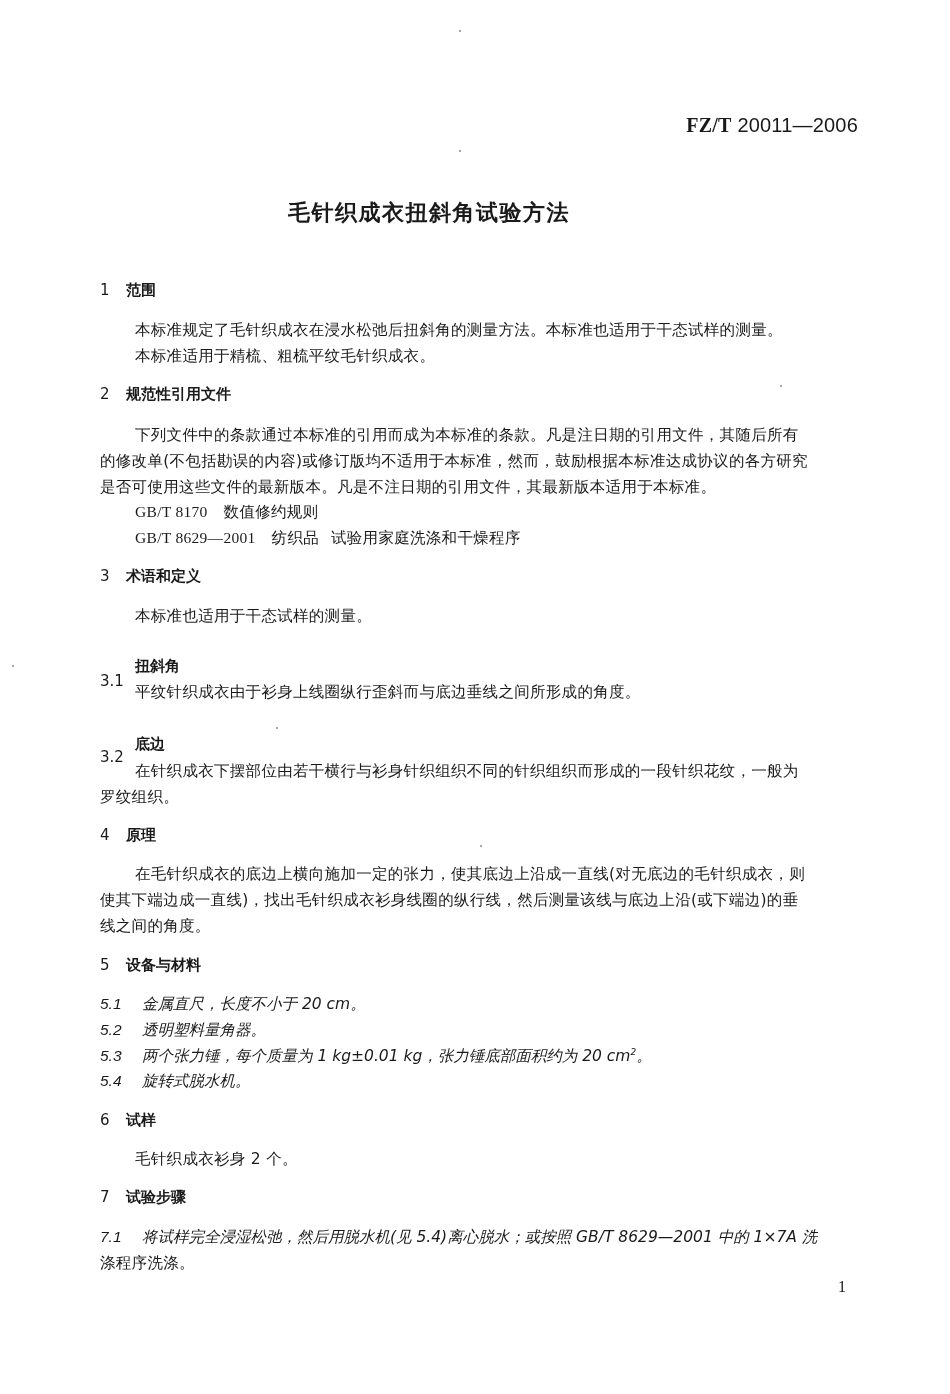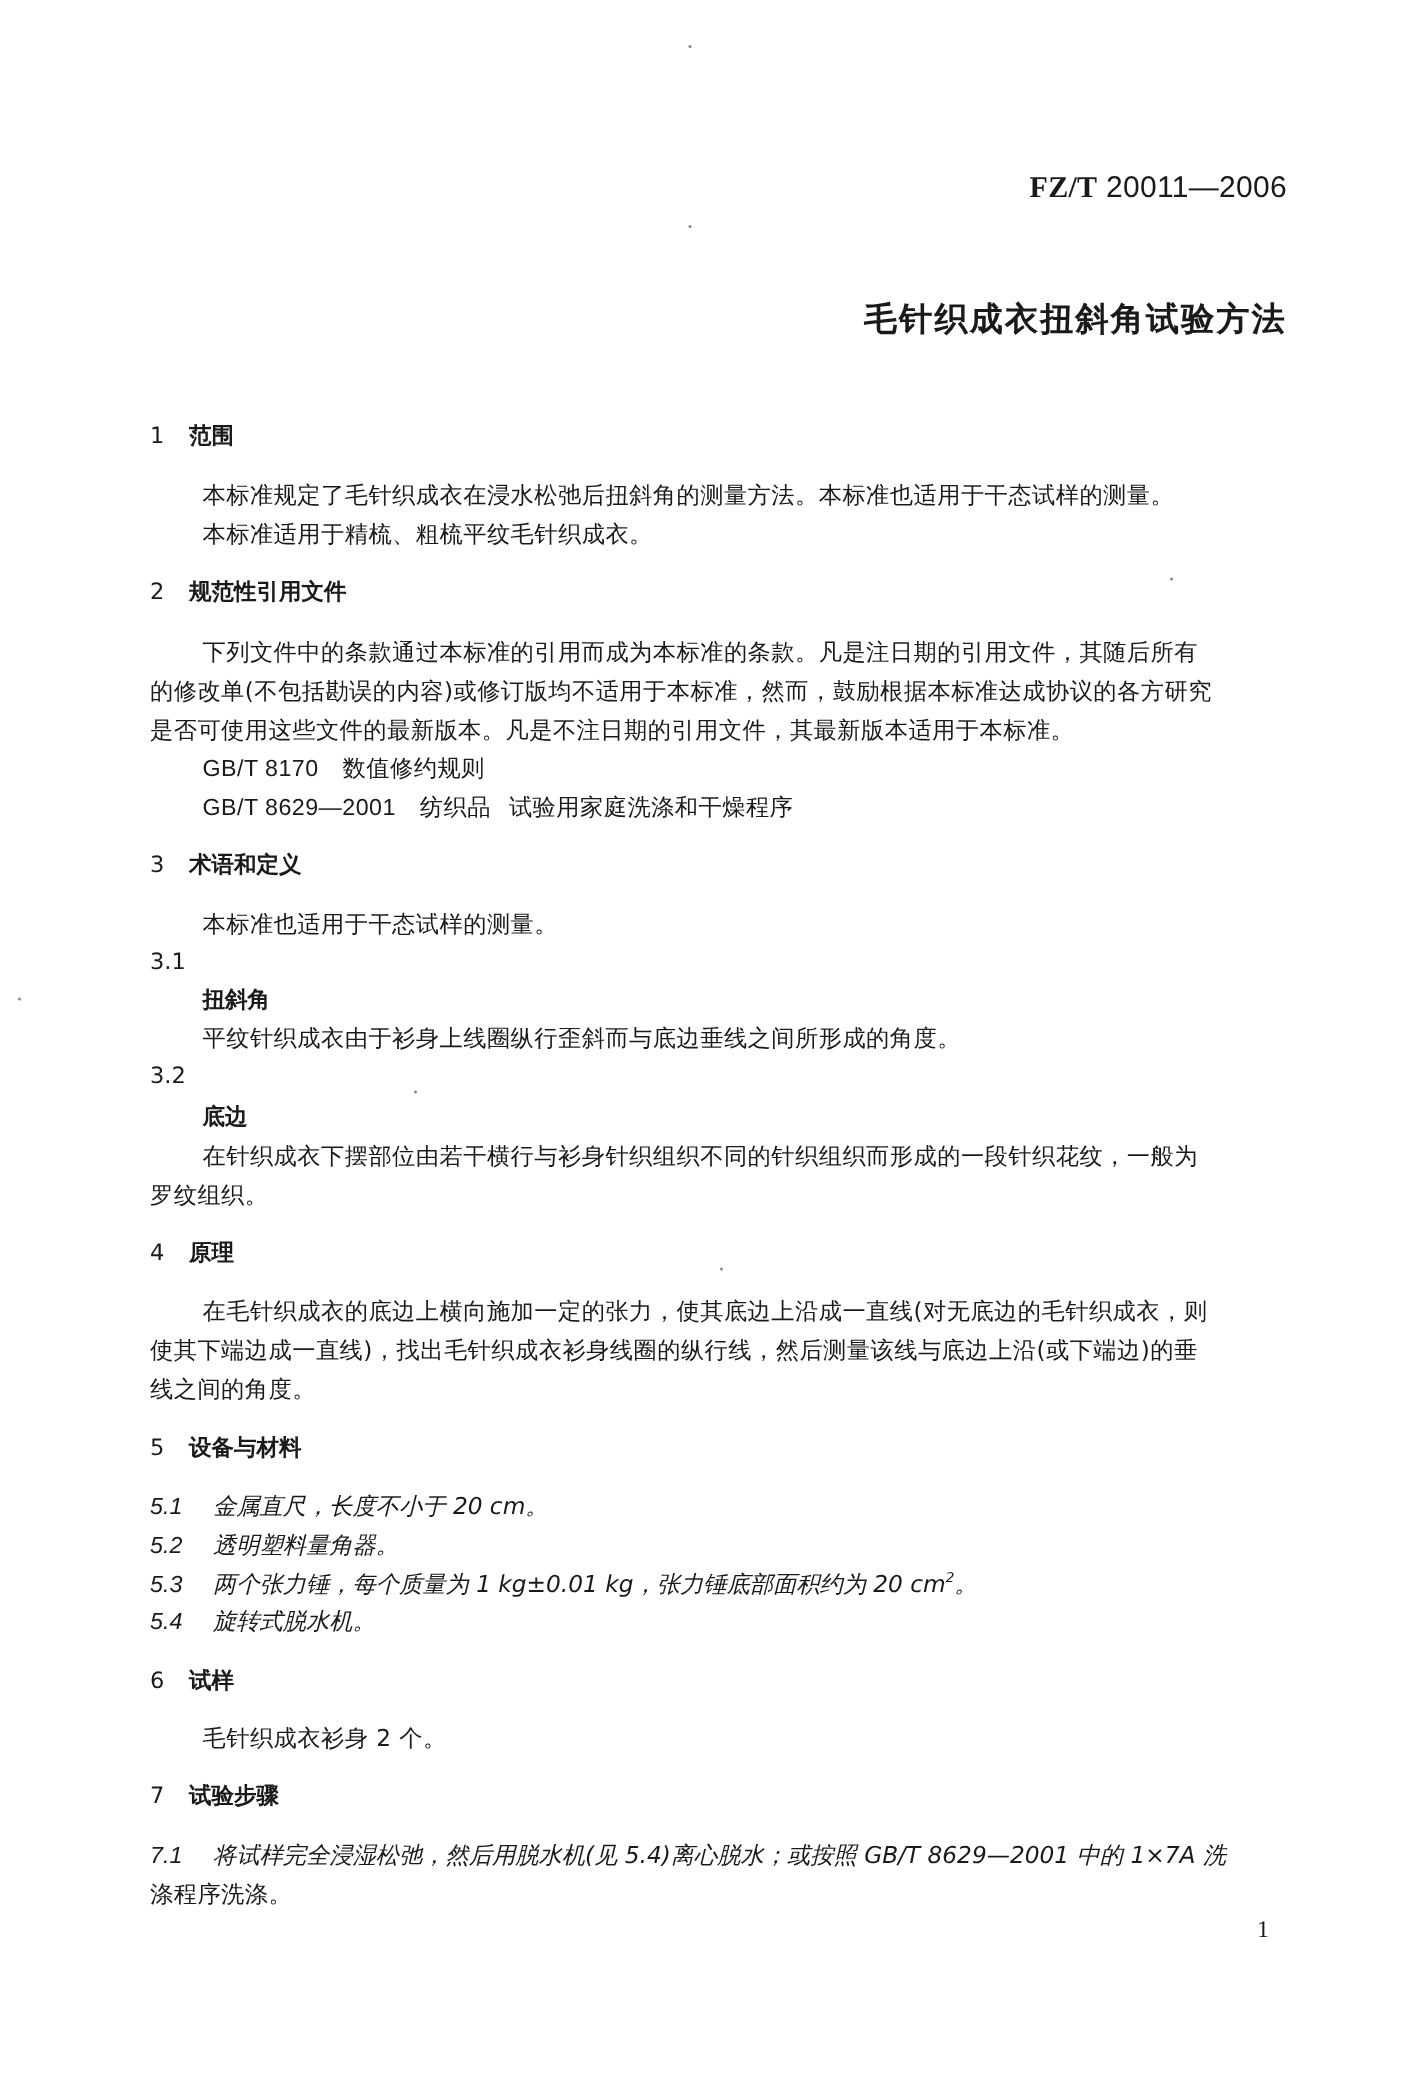--- a/index.html
+++ b/index.html
@@ -24,21 +24,21 @@
       letter-spacing: 0.2px;
     }
     .std-code .prefix {
       font-family: "Liberation Serif", serif;
       font-weight: bold;
     }
     .doc-title {
       left: 0;
       width: 858px;
       top: 198px;
-      text-align: right;
+      text-align: center;
       font-size: 22px;
       font-weight: bold;
       letter-spacing: 1.5px;
     }
     .h {
       left: 100px;
       font-size: 15px;
       font-weight: bold;
       white-space: nowrap;
     }
@@ -51,40 +51,41 @@
       font-size: 15.5px;
       white-space: nowrap;
       letter-spacing: 0.3px;
     }
     .indent { left: 135px; }
     .flush { left: 100px; }
     .sub-num {
       left: 100px;
       font-size: 15px;
       white-space: nowrap;
+      margin-top: 40px;
     }
     .term {
       left: 135px;
       font-size: 15px;
       font-weight: bold;
     }
     .item {
       left: 100px;
       font-size: 15.5px;
       white-space: nowrap;
       font-style: italic;
     }
     .item .inum {
       display: inline-block;
       width: 42px;
       font-family: "Liberation Sans", sans-serif;
     }
     .ref .code {
       display: inline-block;
-      font-family: Liberation Sans, sans-serif;
+      font-family: Liberation Serif, serif;
       margin-right: 16px;
     }
     .ref .seg { margin-right: 12px; }
     .page-num {
       left: 838px;
       top: 1278px;
       font-family: "Liberation Serif", serif;
       font-size: 16px;
     }
     .dot {

